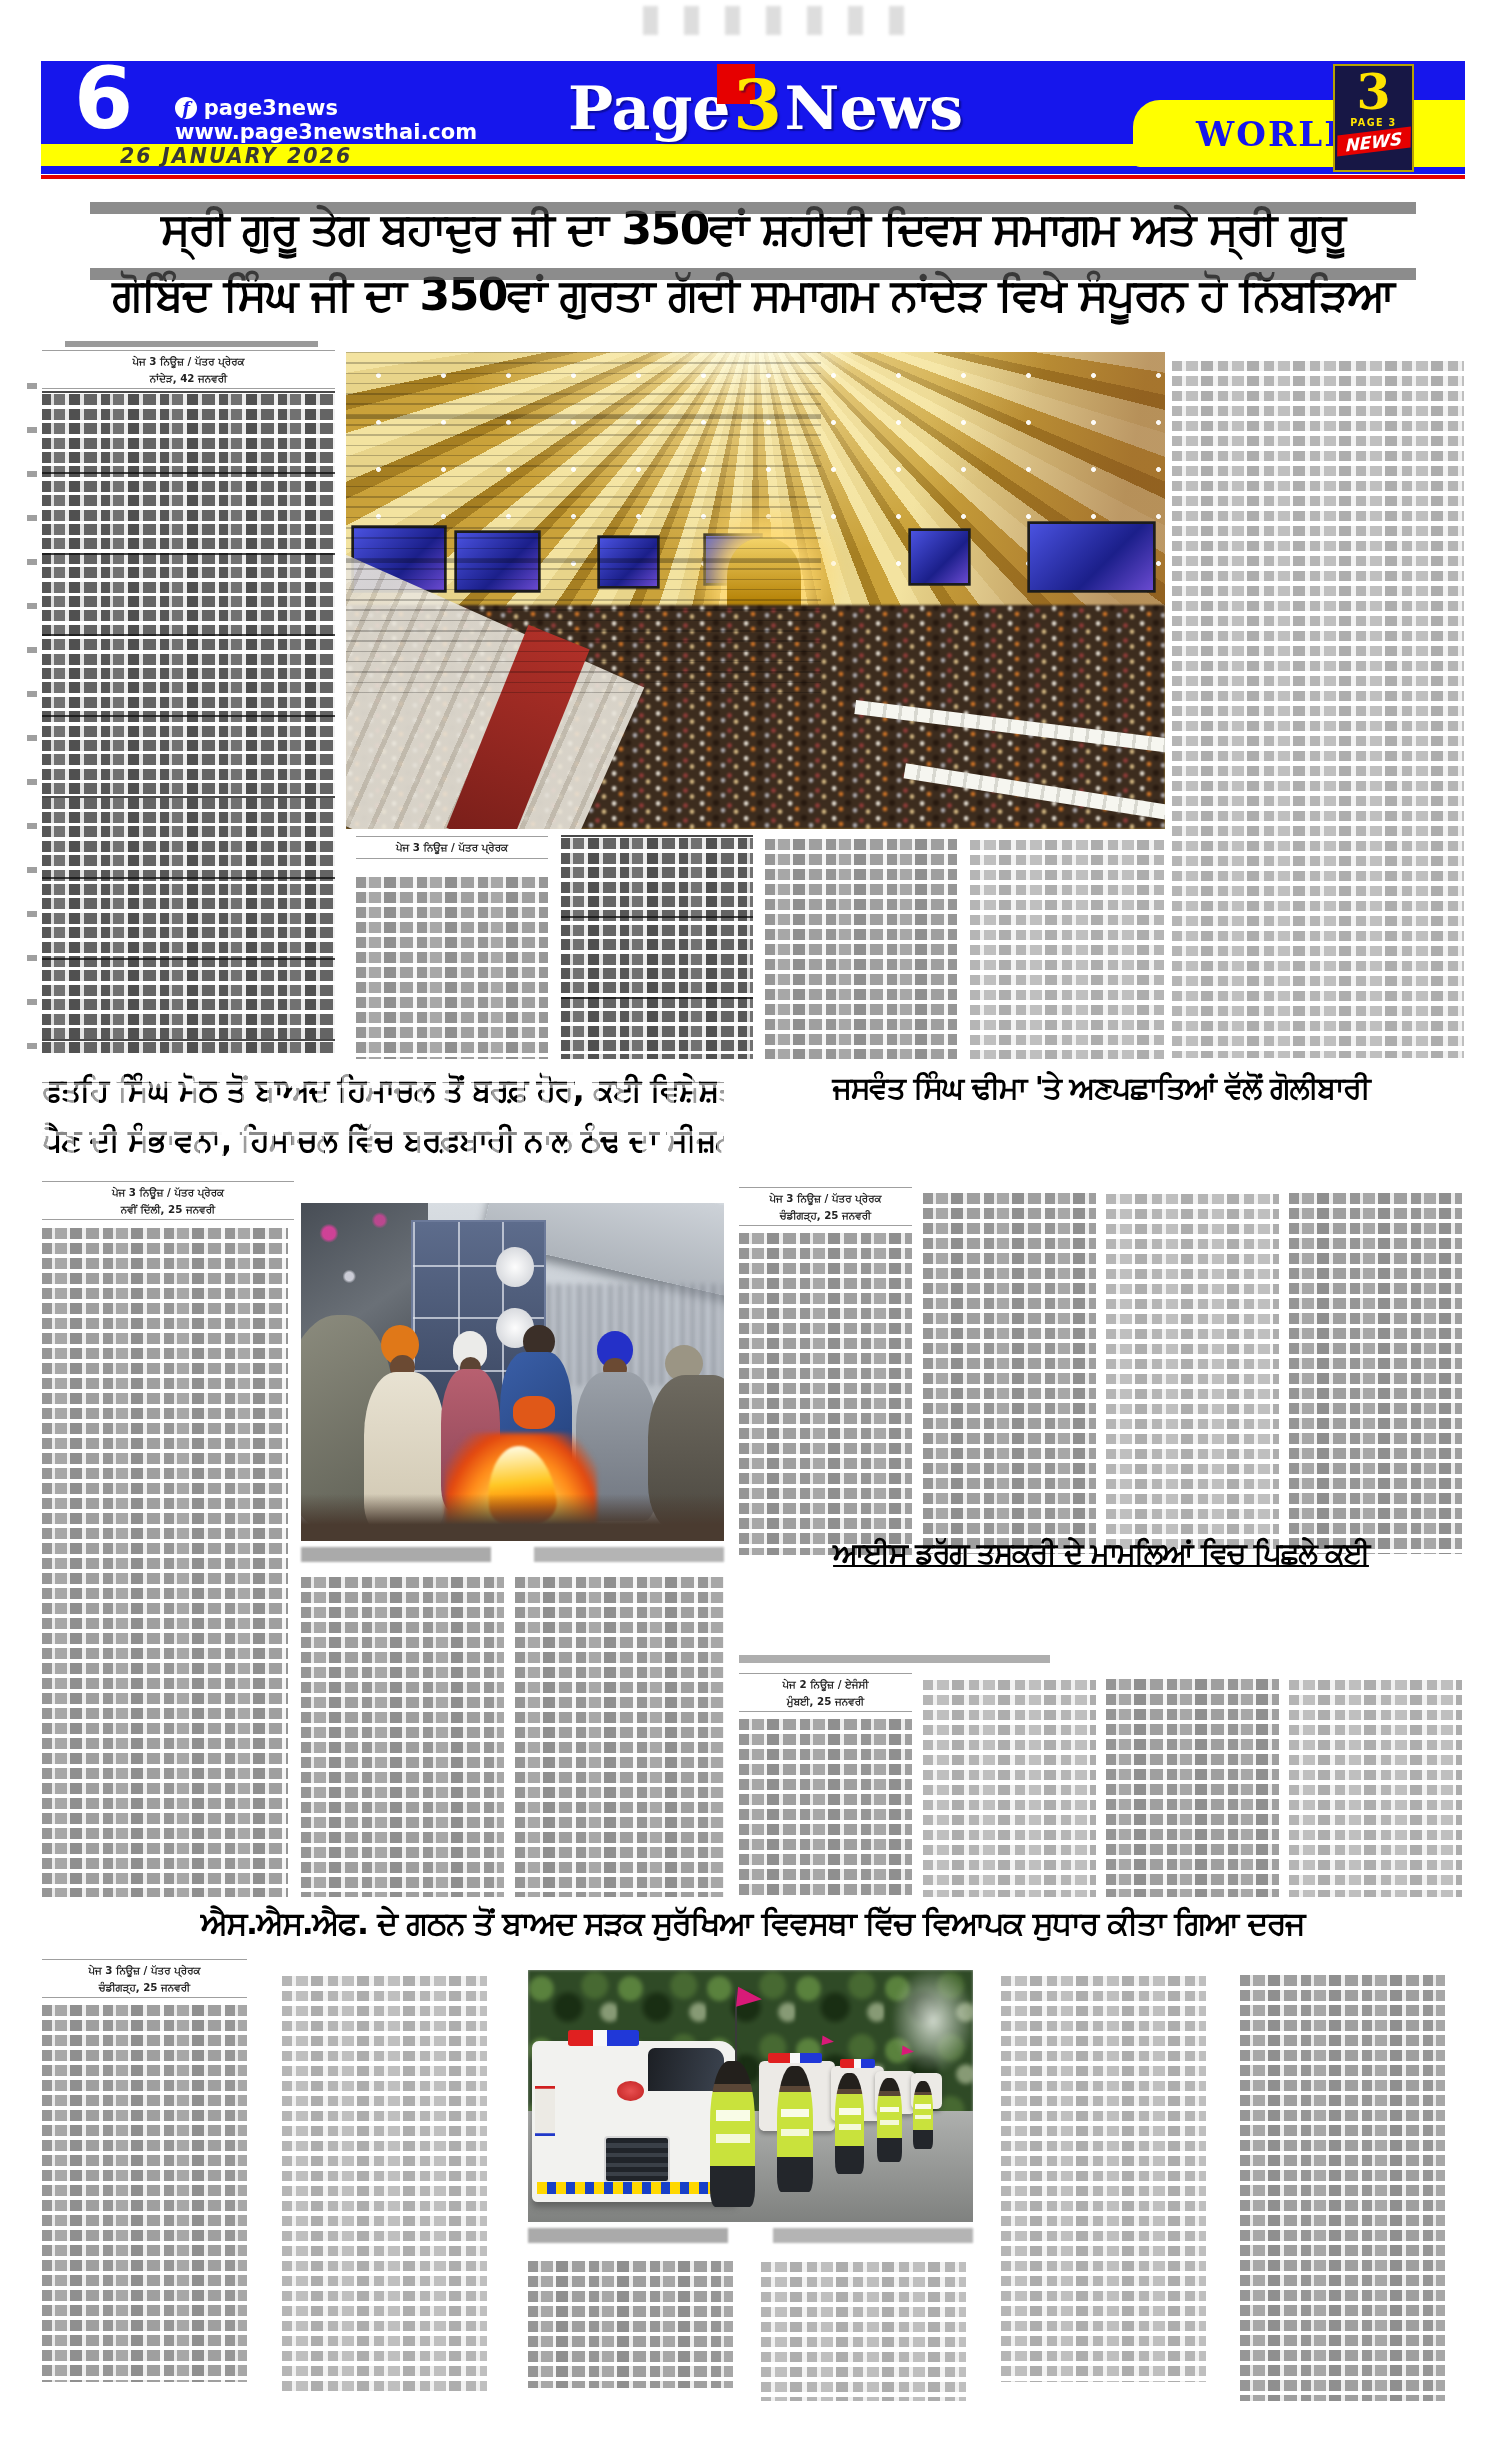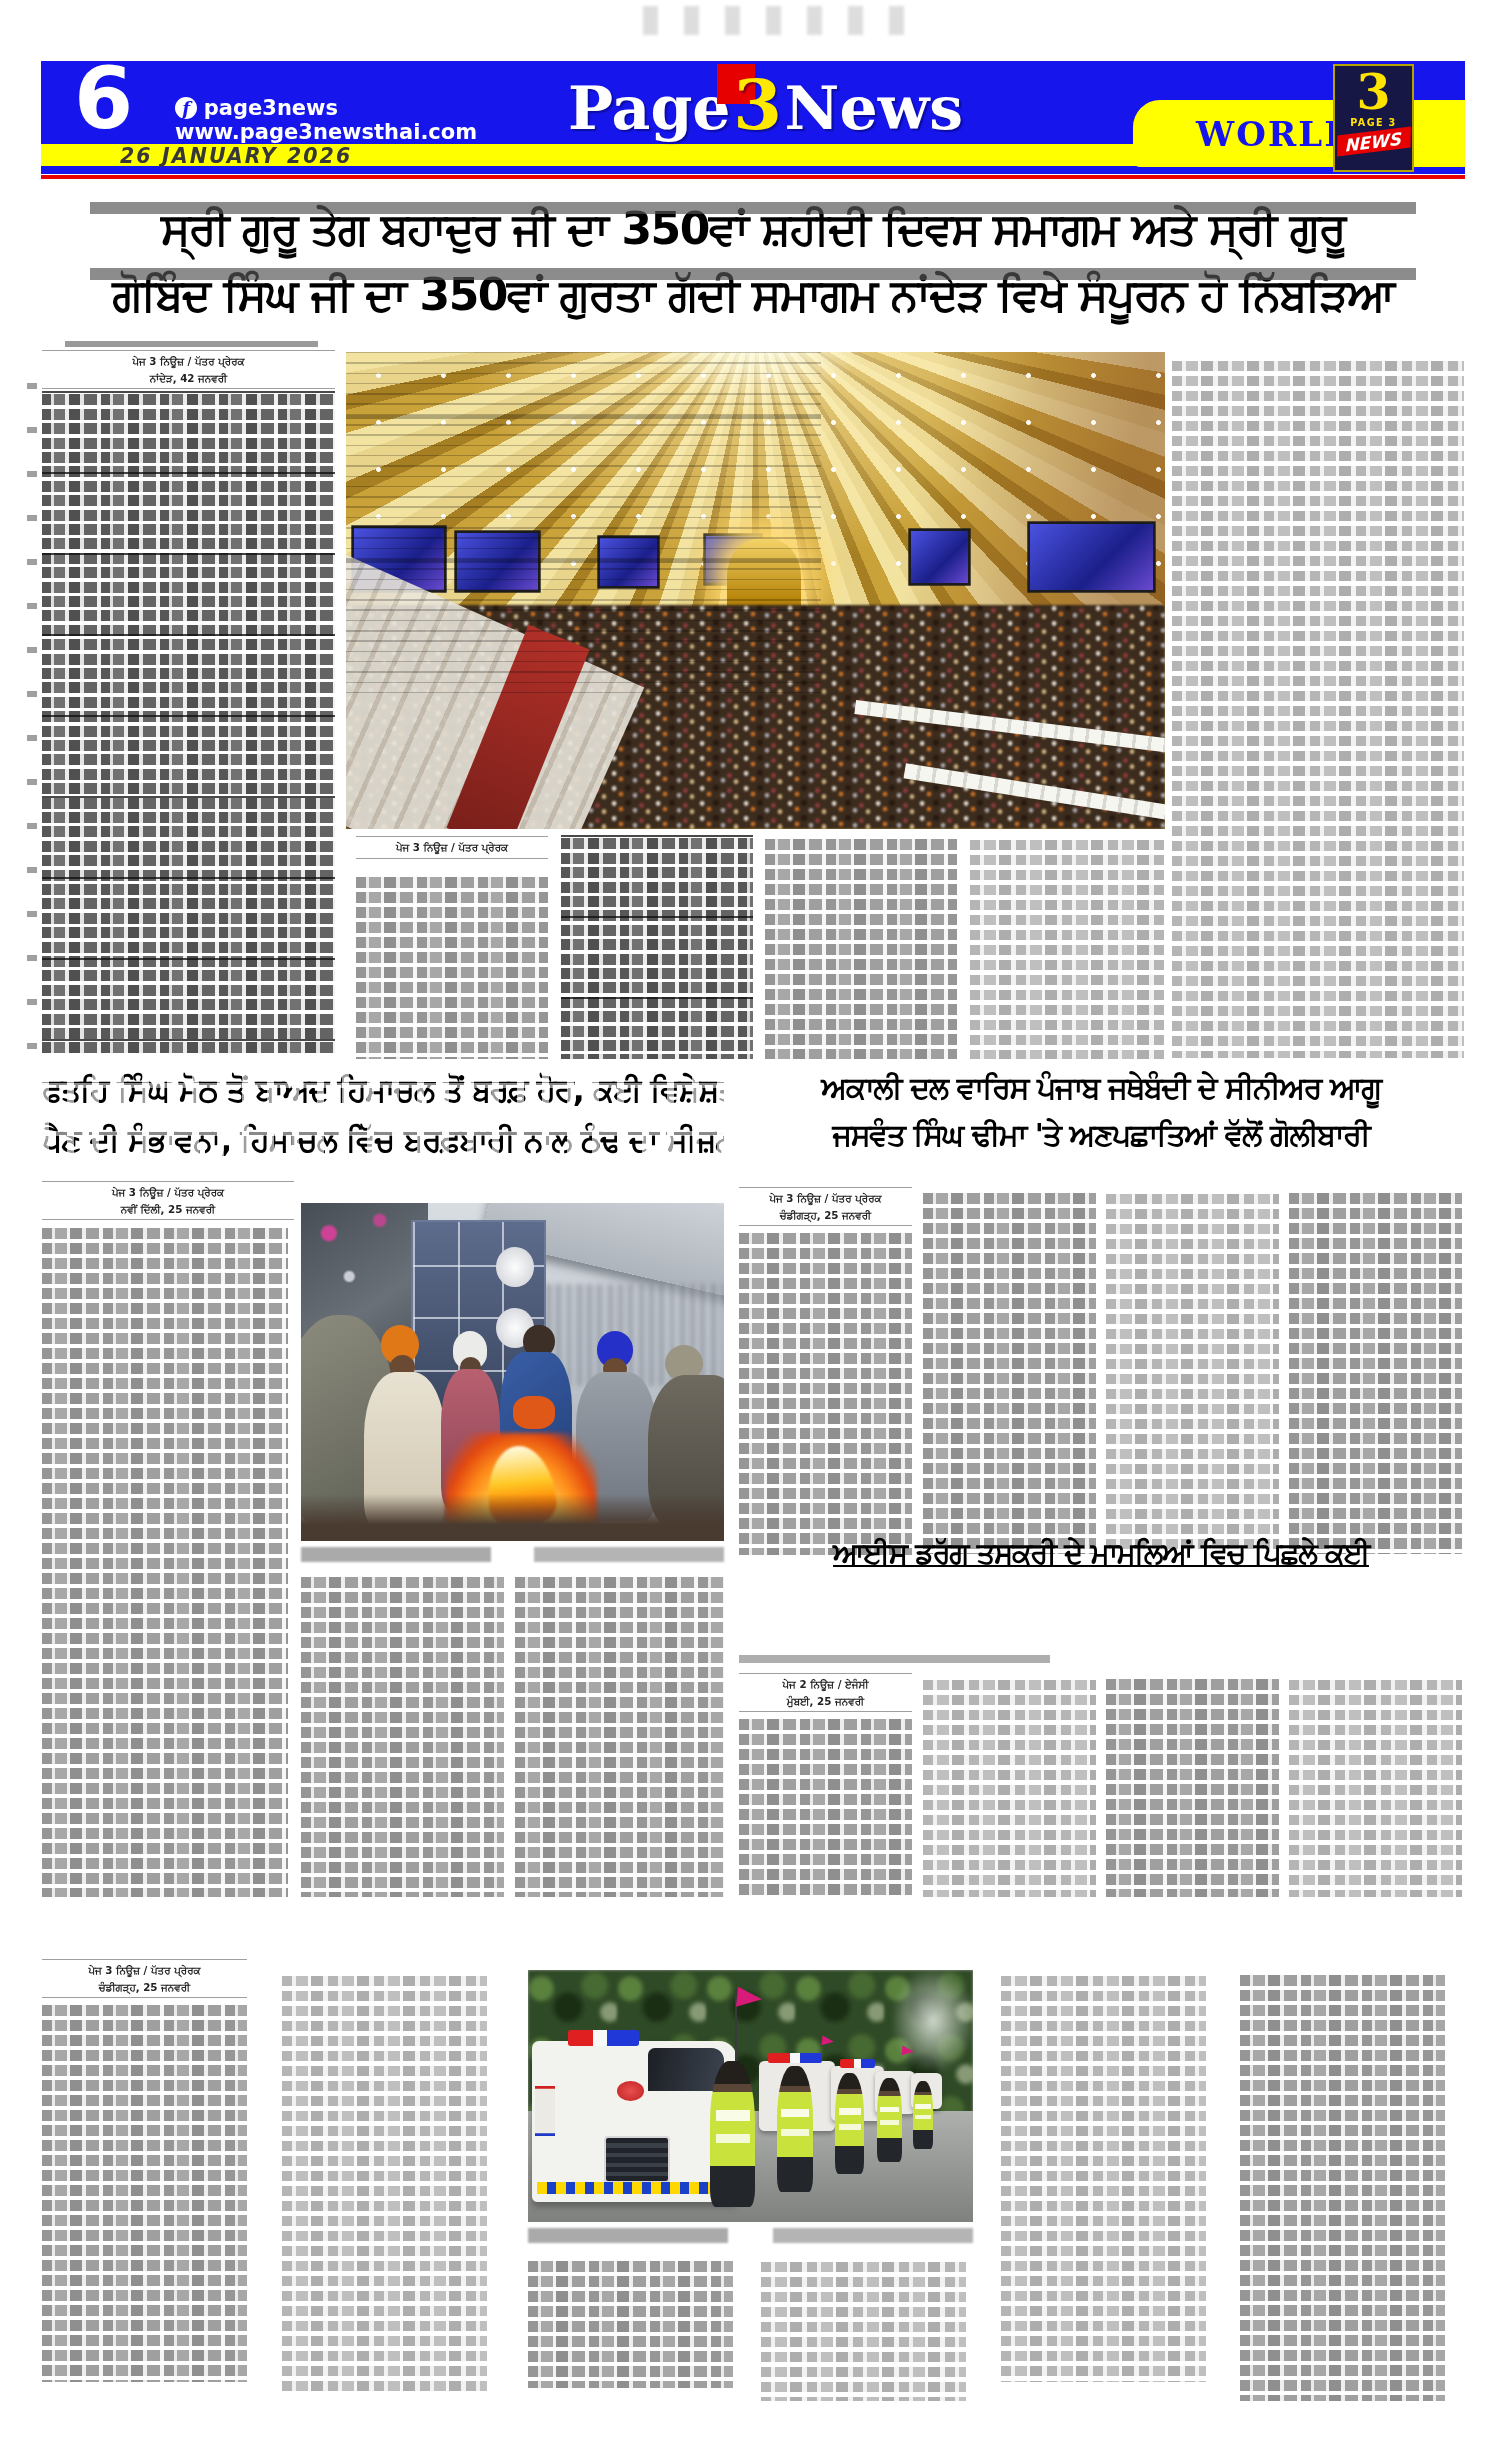--- a/index.html
+++ b/index.html
@@ -322,21 +322,20 @@
     <div class="pb-fireglow"></div>
     <div class="pb-flame"></div>
     <div class="pb-ground"></div>
   </div>
   <div class="abs caption" style="left:301px;top:1547px;width:423px;height:15px;"></div>
 
   <div class="abs ncol" style="left:301px;top:1573px;width:203px;height:324px;"></div>
   <div class="abs ncol" style="left:515px;top:1573px;width:209px;height:324px;"></div>
 
   <div class="abs hl hl-c" style="left:739px;top:1065px;width:724px;">
-    <div class="ln">ਅਕਾਲੀ ਦਲ ਵਾਰਿਸ ਪੰਜਾਬ ਜਥੇਬੰਦੀ ਦੇ ਸੀਨੀਅਰ ਆਗੂ</div>
     <div class="ln">ਜਸਵੰਤ ਸਿੰਘ ਢੀਮਾ 'ਤੇ ਅਣਪਛਾਤਿਆਂ ਵੱਲੋਂ ਗੋਲੀਬਾਰੀ</div>
   </div>
   <div class="abs byline" style="left:739px;top:1187px;width:173px;">
     <div>ਪੇਜ 3 ਨਿਊਜ਼ / ਪੱਤਰ ਪ੍ਰੇਰਕ</div>
     <div>ਚੰਡੀਗੜ੍ਹ, 25 ਜਨਵਰੀ</div>
   </div>
   <div class="abs ncol" style="left:739px;top:1229px;width:173px;height:326px;"></div>
   <div class="abs ncol" style="left:923px;top:1189px;width:173px;height:365px;"></div>
   <div class="abs ncol-l" style="left:1106px;top:1189px;width:173px;height:365px;"></div>
   <div class="abs ncol" style="left:1289px;top:1189px;width:173px;height:365px;"></div>
@@ -347,20 +346,23 @@
   <div class="abs rule" style="left:739px;top:1655px;width:311px;height:8.2px;opacity:.8;"></div>
   <div class="abs byline" style="left:739px;top:1673px;width:173px;">
     <div>ਪੇਜ 2 ਨਿਊਜ਼ / ਏਜੰਸੀ</div>
     <div>ਮੁੰਬਈ, 25 ਜਨਵਰੀ</div>
   </div>
   <div class="abs ncol" style="left:739px;top:1715px;width:173px;height:182px;"></div>
   <div class="abs ncol-l" style="left:923px;top:1675px;width:173px;height:222px;"></div>
   <div class="abs ncol" style="left:1106px;top:1675px;width:173px;height:222px;"></div>
   <div class="abs ncol-l" style="left:1289px;top:1675px;width:173px;height:222px;"></div>
 
+  <div class="abs hl hl-e" style="left:68px;top:1901px;width:1369px;">
+    <div class="ln">ਐਸ.ਐਸ.ਐਫ. ਦੇ ਗਠਨ ਤੋਂ ਬਾਅਦ ਸੜਕ ਸੁਰੱਖਿਆ ਵਿਵਸਥਾ ਵਿੱਚ ਵਿਆਪਕ ਸੁਧਾਰ ਕੀਤਾ ਗਿਆ ਦਰਜ</div>
+  </div>
   <div class="abs byline" style="left:42px;top:1959px;width:205px;">
     <div>ਪੇਜ 3 ਨਿਊਜ਼ / ਪੱਤਰ ਪ੍ਰੇਰਕ</div>
     <div>ਚੰਡੀਗੜ੍ਹ, 25 ਜਨਵਰੀ</div>
   </div>
   <div class="abs ncol" style="left:42px;top:2001px;width:205px;height:381px;"></div>
   <div class="abs ncol-l" style="left:282px;top:1971px;width:205px;height:424px;"></div>
 
   <div class="abs photoE" style="left:528px;top:1970px;width:445px;height:252px;">
     <div class="pe-trees"></div>
     <div class="pe-sky"></div>

